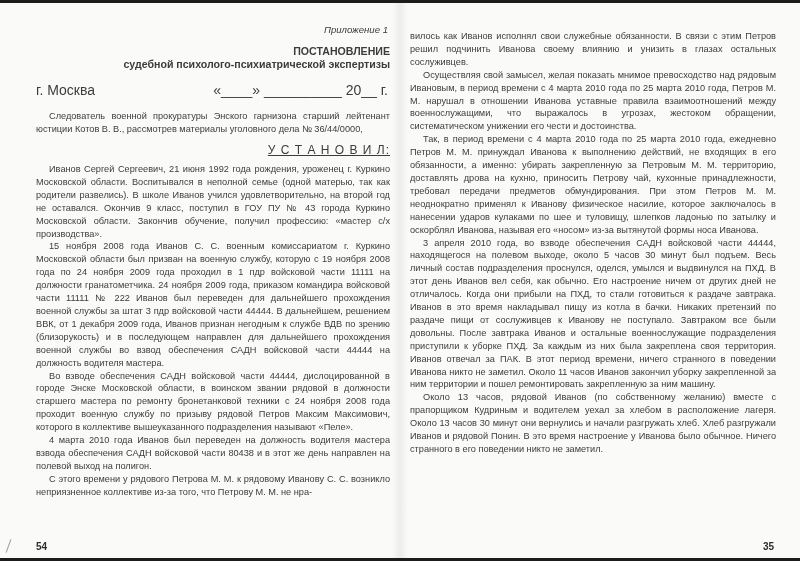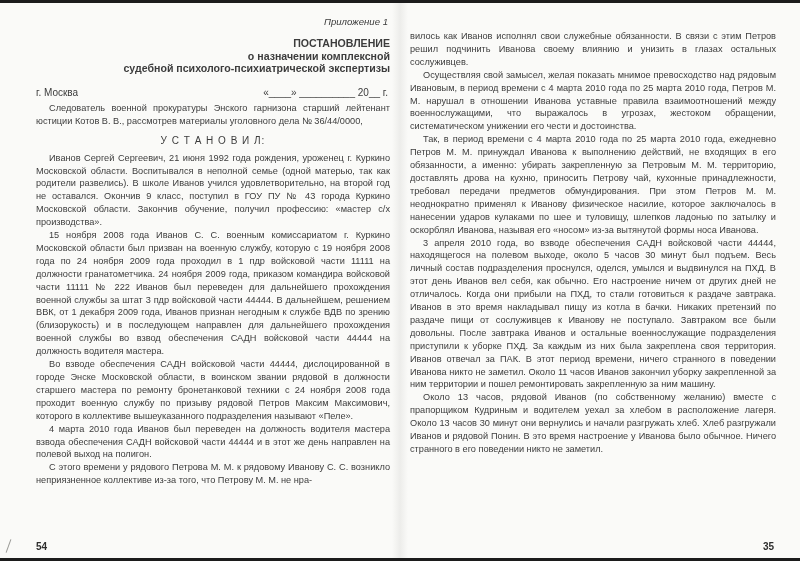--- a/index.html
+++ b/index.html
@@ -24,55 +24,56 @@
     position: absolute; top: 3px; bottom: 3px; left: 392px; width: 16px;
     background: linear-gradient(90deg, rgba(0,0,0,0) 0%, rgba(120,120,115,0.10) 50%, rgba(0,0,0,0) 100%);
     pointer-events: none;
   }
   .artifact {
     position: absolute; left: 8px; bottom: 8px; width: 1px; height: 14px;
     background: #9a9a96; transform: rotate(20deg);
   }
   .spread { display: flex; height: 100%; }
   .page { position: relative; box-sizing: border-box; }
-  .page-left  { width: 400px; padding: 16px 10px 0 36px; }
+  .page-left  { width: 400px; padding: 24px 10px 0 36px; }
   .page-right { width: 400px; padding: 30px 24px 0 10px; }
 
   .appendix {
     text-align: right;
     font-style: italic;
     font-size: 9.6px;
     margin: 0 2px 10px 0;
   }
   .doc-title {
     text-align: right;
     font-weight: bold;
     font-size: 10.6px;
     line-height: 12.6px;
     margin-bottom: 12px;
   }
   .place-line {
     display: flex;
     justify-content: space-between;
-    font-size: 10px;
-    margin: 0 2px 4px 0;
+    font-size: 14px;
+    margin: 0 2px 12px 0;
   }
   .body-text p {
     margin: 0;
     font-size: 9.2px;
     line-height: 12.9px;
     text-align: justify;
     text-indent: 13px;
   }
   .body-text p.no-indent { text-indent: 0; }
   .resolution {
-    text-align: center;
-    font-size: 10px;
+    text-align: right;
+    font-size: 12px;
     margin: 7px 0 6px 0;
     letter-spacing: 1px;
+    text-decoration: underline;
   }
   .page-num {
     position: absolute;
     bottom: 9px;
     font-size: 10px;
     font-weight: bold;
     color: #2e2e2e;
   }
   .page-num-left  { left: 36px; }
   .page-num-right { right: 26px; }
@@ -82,34 +83,33 @@
 
 <div class="scan">
   <div class="scan-edge-top"></div>
 
   <div class="spread">
 
     <div class="page page-left">
       <div class="appendix">Приложение 1</div>
       <div class="doc-title">
         <div>ПОСТАНОВЛЕНИЕ</div>
-        <div>о назначении комплексной</div>
         <div>судебной психолого-психиатрической экспертизы</div>
       </div>
       <div class="place-line">
         <span>г. Москва</span>
         <span>«____» __________ 20__ г.</span>
       </div>
       <div class="body-text">
         <p>Следователь военной прокуратуры Энского гарнизона старший лейтенант юстиции Котов В. В., рассмотрев материалы уголовного дела № 36/44/0000,</p>
         <div class="resolution">У С Т А Н О В И Л:</div>
         <p>Иванов Сергей Сергеевич, 21 июня 1992 года рождения, уроженец г. Куркино Московской области. Воспитывался в неполной семье (одной матерью, так как родители развелись). В школе Иванов учился удовлетворительно, на второй год не оставался. Окончив 9 класс, поступил в ГОУ ПУ № 43 города Куркино Московской области. Закончив обучение, получил профессию: «мастер с/х производства».</p>
         <p>15 ноября 2008 года Иванов С. С. военным комиссариатом г. Куркино Московской области был призван на военную службу, которую с 19 ноября 2008 года по 24 ноября 2009 года проходил в 1 пдр войсковой части 11111 на должности гранатометчика. 24 ноября 2009 года, приказом командира войсковой части 11111 № 222 Иванов был переведен для дальнейшего прохождения военной службы за штат 3 пдр войсковой части 44444. В дальнейшем, решением ВВК, от 1 декабря 2009 года, Иванов признан негодным к службе ВДВ по зрению (близорукость) и в последующем направлен для дальнейшего прохождения военной службы во взвод обеспечения САДН войсковой части 44444 на должность водителя мастера.</p>
         <p>Во взводе обеспечения САДН войсковой части 44444, дислоцированной в городе Энске Московской области, в воинском звании рядовой в должности старшего мастера по ремонту бронетанковой техники с 24 ноября 2008 года проходит военную службу по призыву рядовой Петров Максим Максимович, которого в коллективе вышеуказанного подразделения называют «Пеле».</p>
-        <p>4 марта 2010 года Иванов был переведен на должность водителя мастера взвода обеспечения САДН войсковой части 44444 и в этот же день направлен на полевой выход на полигон.</p>
+        <p>4 марта 2010 года Иванов был переведен на должность водителя мастера взвода обеспечения САДН войсковой части 80438 и в этот же день направлен на полевой выход на полигон.</p>
         <p>С этого времени у рядового Петрова М. М. к рядовому Иванову С. С. возникло неприязненное коллективе из-за того, что Петрову М. М. не нра-</p>
       </div>
       <div class="page-num page-num-left">54</div>
     </div>
 
     <div class="page page-right">
       <div class="body-text">
         <p class="no-indent">вилось как Иванов исполнял свои служебные обязанности. В связи с этим Петров решил подчинить Иванова своему влиянию и унизить в глазах остальных сослуживцев.</p>
         <p>Осуществляя свой замысел, желая показать мнимое превосходство над рядовым Ивановым, в период времени с 4 марта 2010 года по 25 марта 2010 года, Петров М. М. нарушал в отношении Иванова уставные правила взаимоотношений между военнослужащими, что выражалось в угрозах, жестоком обращении, систематическом унижении его чести и достоинства.</p>
         <p>Так, в период времени с 4 марта 2010 года по 25 марта 2010 года, ежедневно Петров М. М. принуждал Иванова к выполнению действий, не входящих в его обязанности, а именно: убирать закрепленную за Петровым М. М. территорию, доставлять дрова на кухню, приносить Петрову чай, кухонные принадлежности, требовал передачи предметов обмундирования. При этом Петров М. М. неоднократно применял к Иванову физическое насилие, которое заключалось в нанесении ударов кулаками по шее и туловищу, шлепков ладонью по затылку и оскорблял Иванова, называя его «носом» из-за вытянутой формы носа Иванова.</p>

